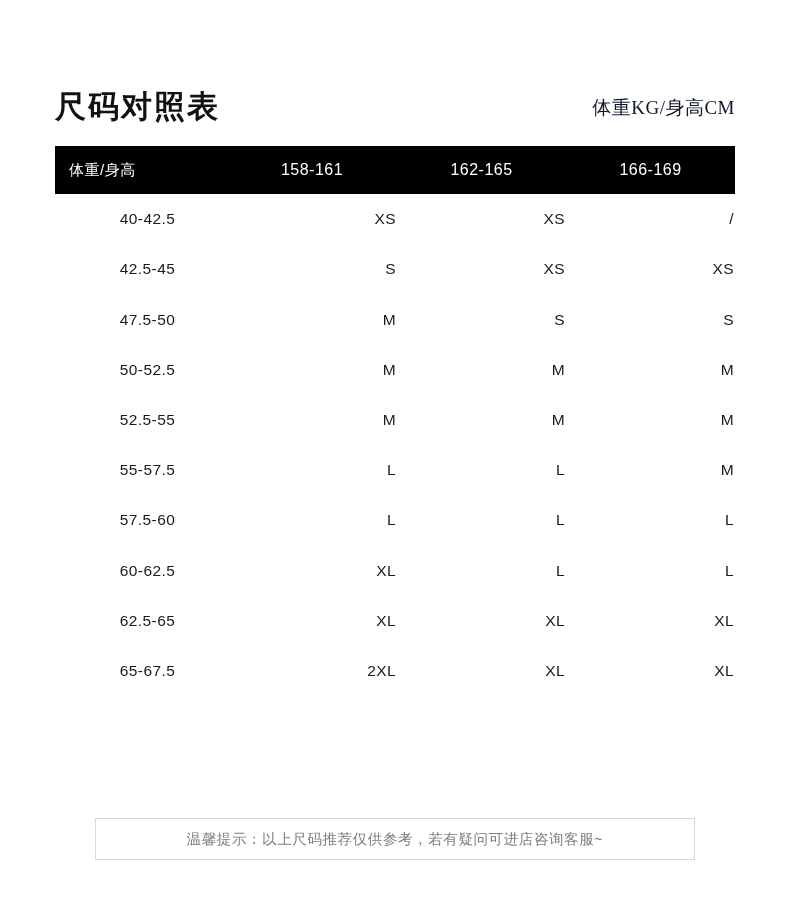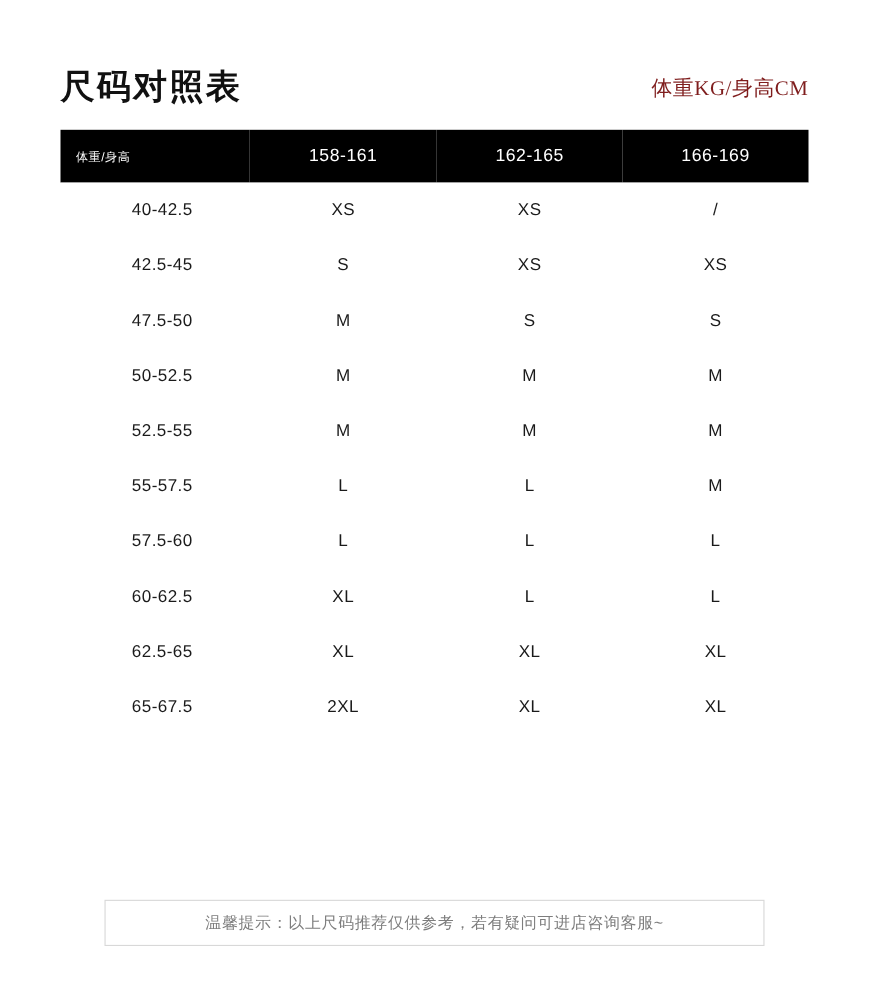--- a/index.html
+++ b/index.html
@@ -19,33 +19,33 @@
     width: 790px;
     height: 910px;
     box-sizing: border-box;
     padding: 0 55px;
     position: relative;
   }
   .header-row {
     display: flex;
     align-items: flex-end;
     justify-content: space-between;
-    padding-top: 60px;
+    padding-top: 88px;
     padding-bottom: 18px;
   }
   .title {
     font-size: 31px;
     font-weight: 700;
     letter-spacing: 2px;
     color: #111111;
     line-height: 1.2;
   }
   .unit-note {
     font-size: 19px;
-    color: #7f1d1d;
+    color: #0f172a;
     letter-spacing: 0.5px;
     padding-bottom: 4px;
     font-family: "Liberation Serif", "DejaVu Serif", serif;
   }
   table.size-table {
     width: 680px;
     border-collapse: collapse;
     table-layout: fixed;
     margin-top: 3px;
   }
@@ -54,27 +54,27 @@
     color: #ffffff;
     font-size: 16px;
     font-weight: 400;
     height: 46px;
     text-align: center;
     letter-spacing: 0.5px;
   }
   table.size-table thead th.first-col {
     text-align: left;
     padding-left: 14px;
-    font-size: 11px;
+    font-size: 15px;
   }
   table.size-table tbody td {
     height: 48.2px;
     font-size: 15.5px;
     color: #1a1a1a;
-    text-align: center;
+    text-align: right;
     letter-spacing: 0.4px;
     background: #ffffff;
   }
   table.size-table tbody td.first-col {
     text-align: center;
     padding-left: 14px;
   }
   col.c1 { width: 172px; }
   col.c2 { width: 170px; }
   col.c3 { width: 169px; }

